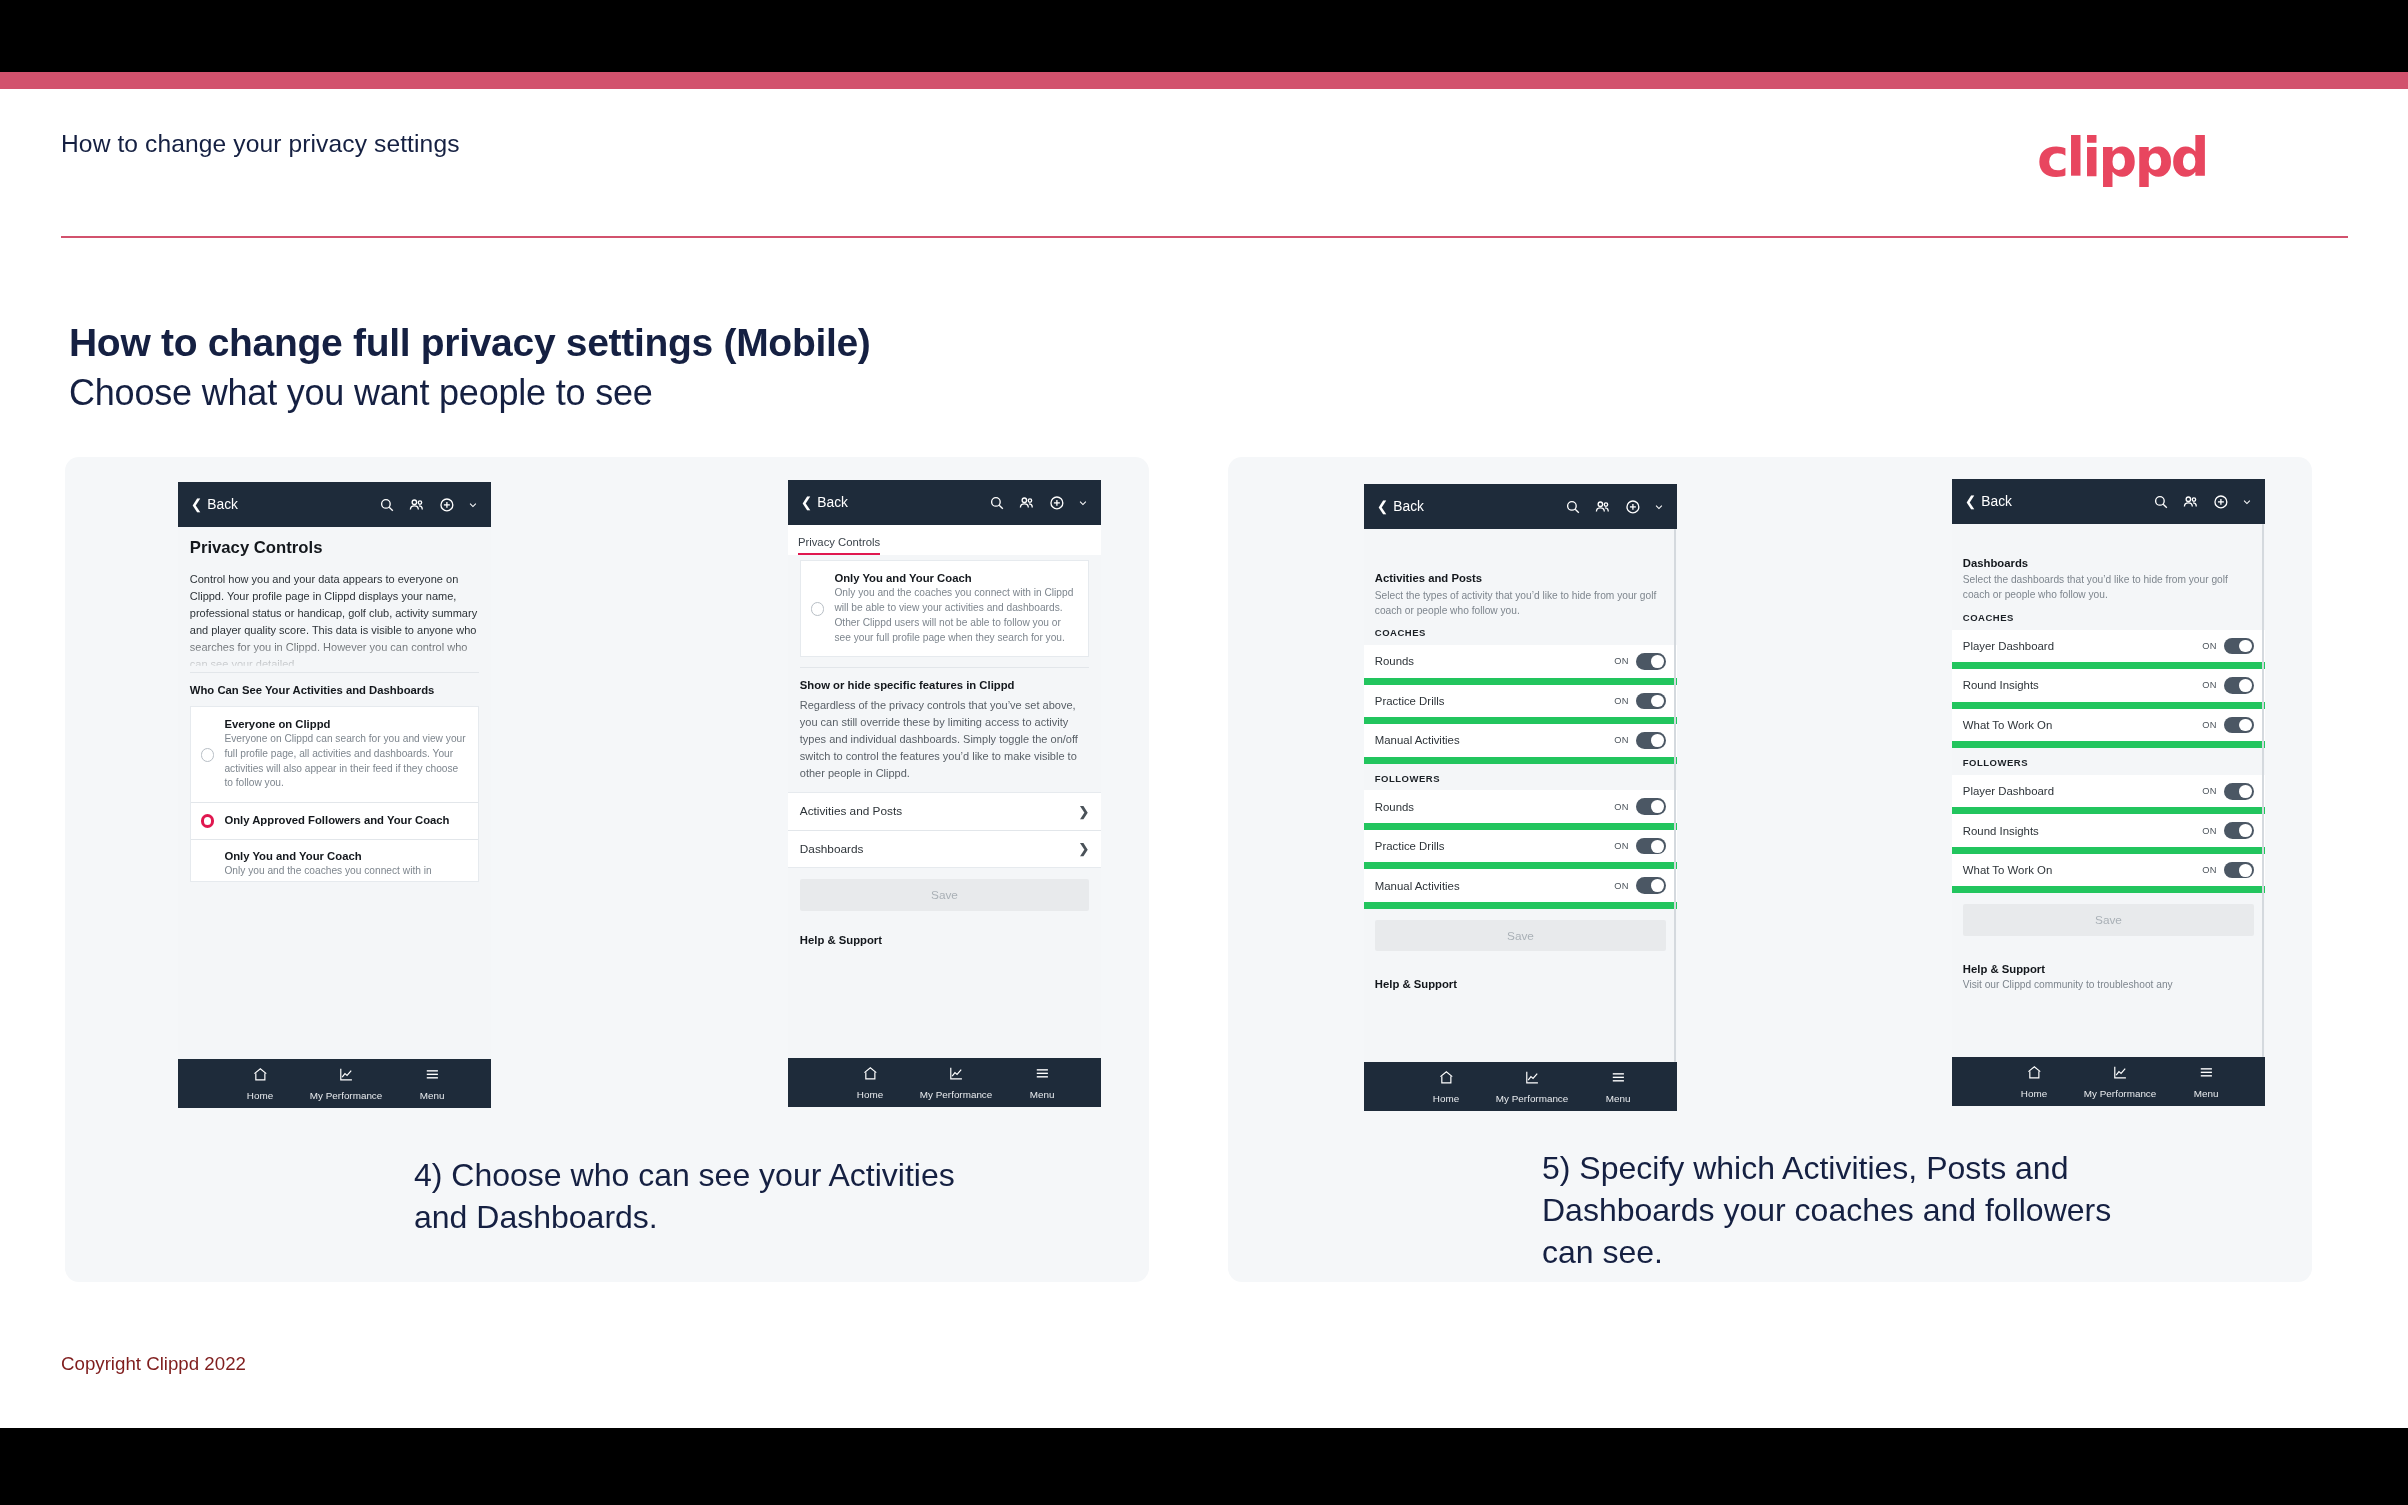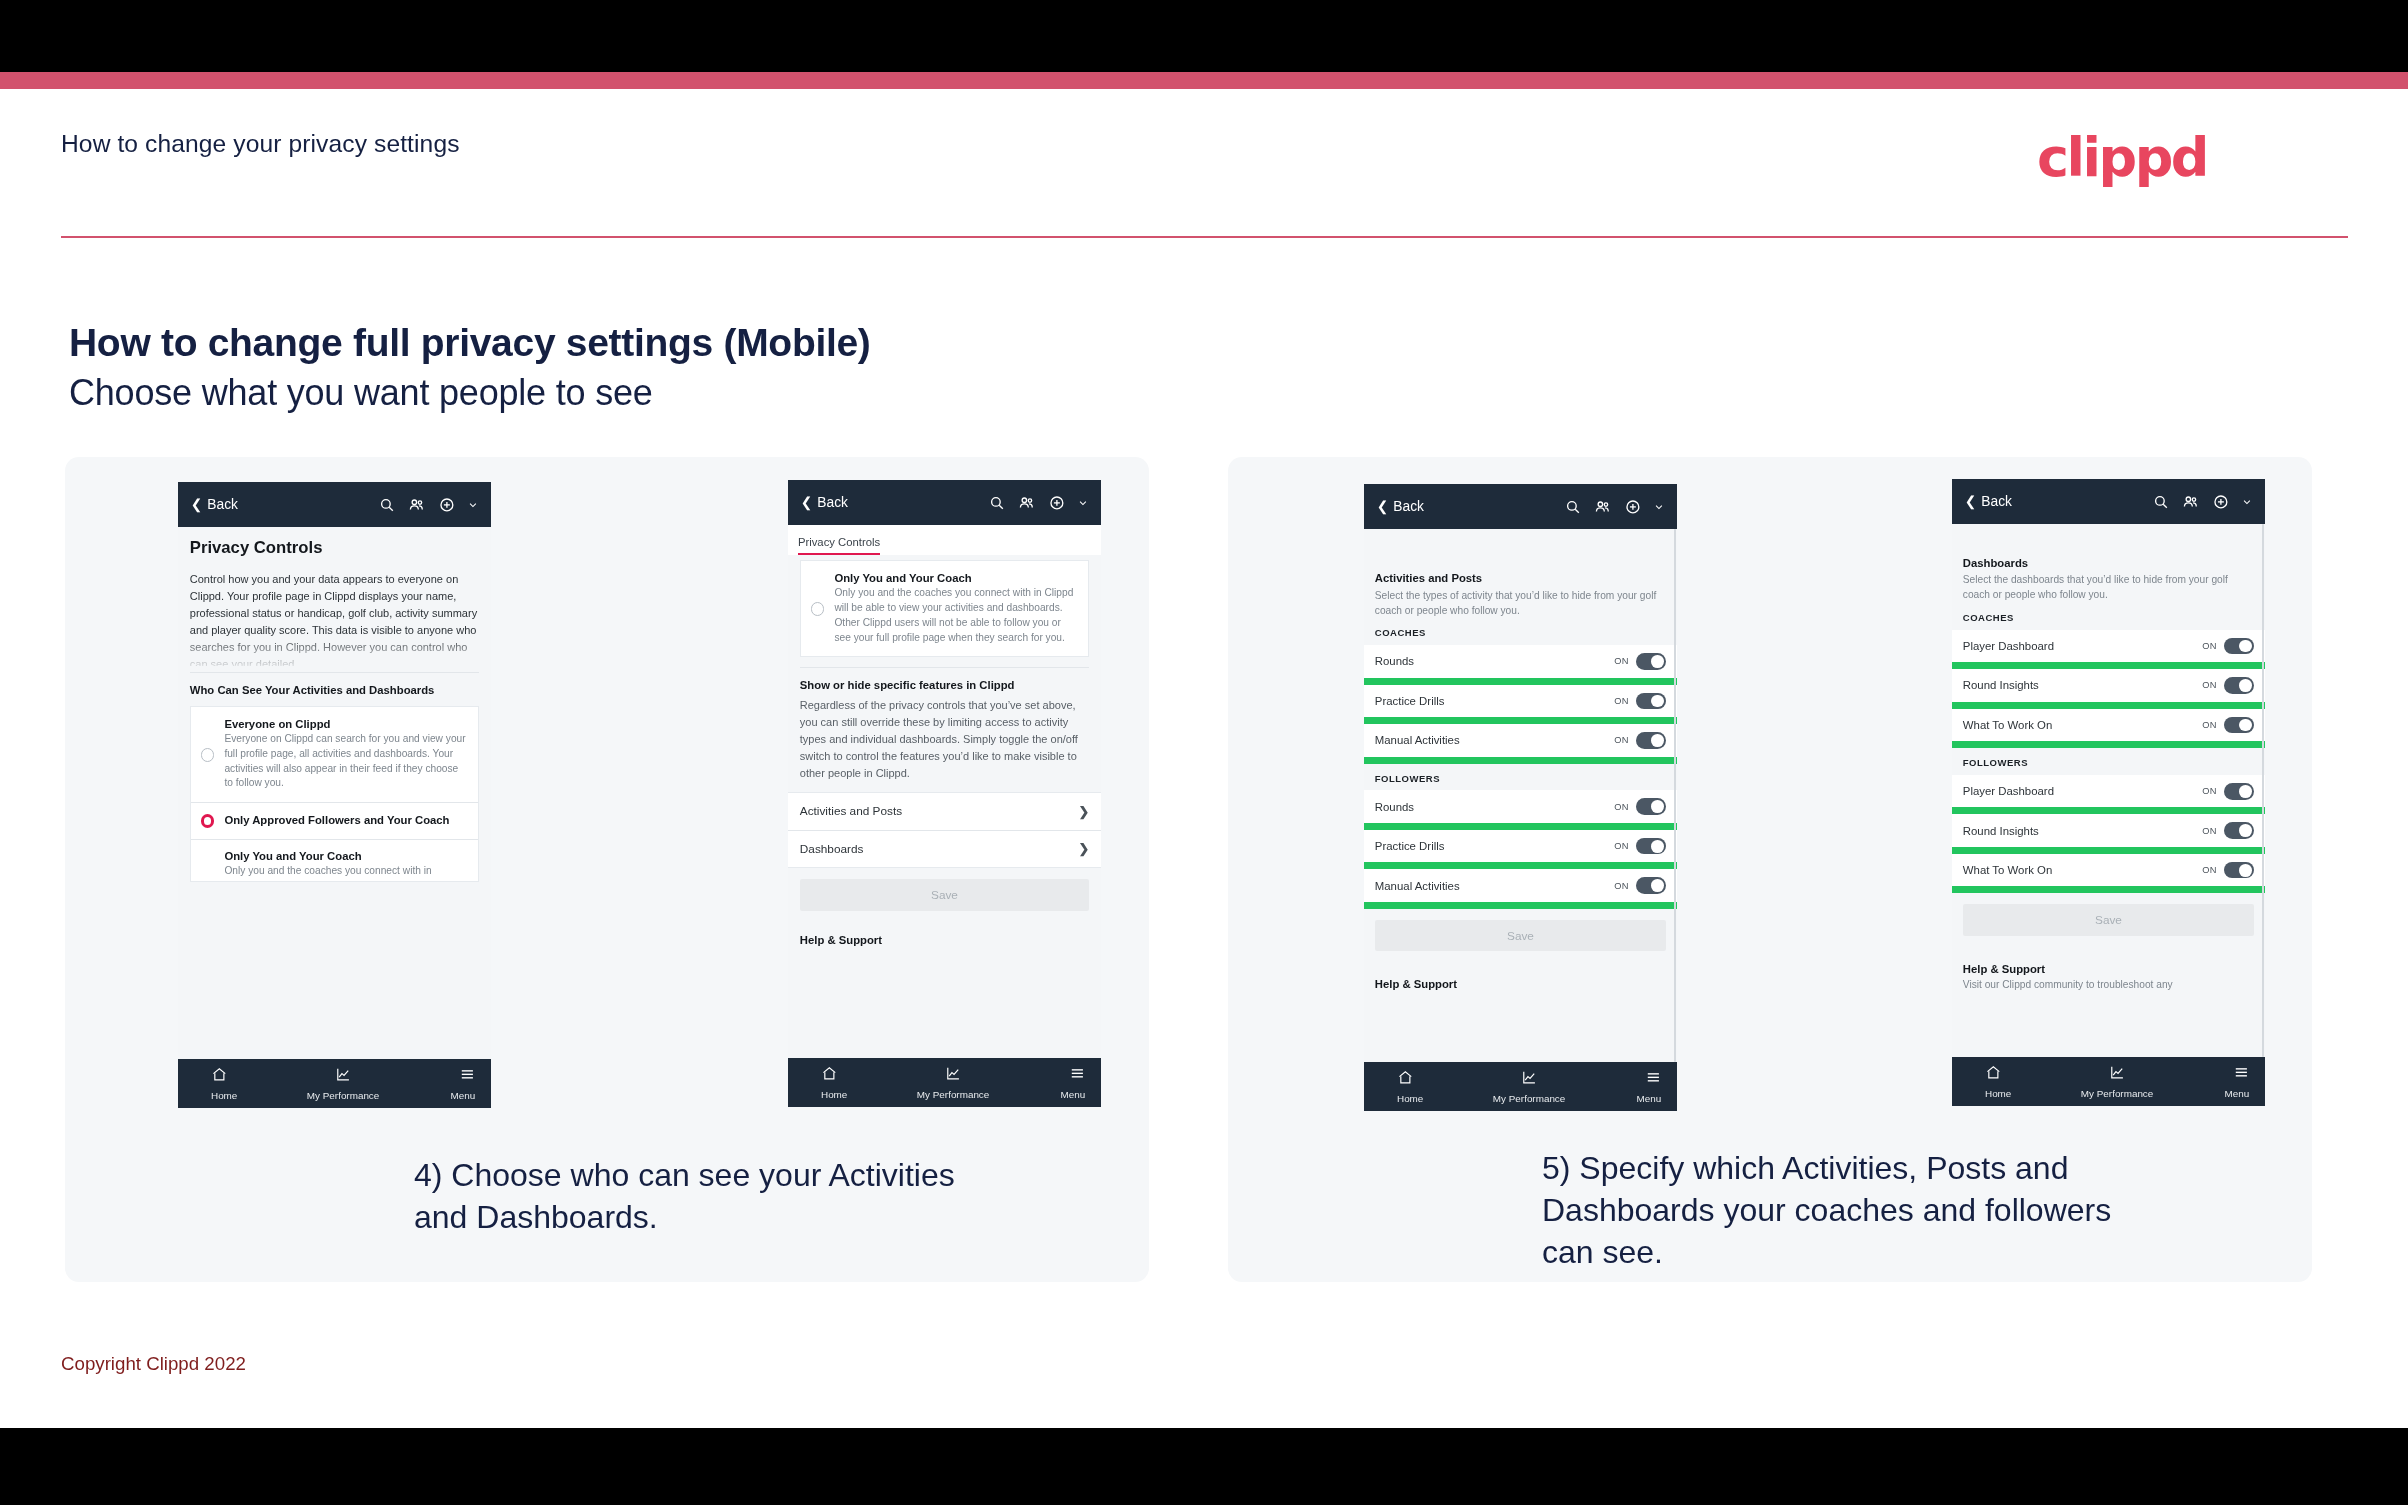--- a/index.html
+++ b/index.html
@@ -65,22 +65,22 @@
   .chev-l { font-size: 13.8px; line-height: 1; }
   .topbar .icons { margin-left: auto; display: flex; align-items: center; gap: 13.8px; }
   .ic { display: inline-flex; align-items: center; justify-content: center; }
   .ic svg { display: block; }
 
   .botbar {
     position: absolute; left: 0; bottom: 0; width: 100%; height: 49px;
     background: #1e2b3a; display: flex; align-items: center; color: #fff;
   }
   .nav-item { flex: 1; display: flex; flex-direction: column; align-items: center; gap: 3px; }
-  .nav-item.left  { align-items: flex-start; padding-left: 33px; }
-  .nav-item.right { align-items: flex-end;   padding-right: 15.8px; }
+  .nav-item.left  { align-items: center; padding-left: 33px; margin-left: 6px; }
+  .nav-item.right { align-items: center;   padding-right: 15.8px; }
   .nav-lbl { font-size: 9.9px; color: #e8ebee; }
 
   .screen { position: absolute; left: 0; right: 0; }
 
   
   .p-h1 { font-size: 16.7px; font-weight: 700; color: #13171c; }
   .p-body { font-size: 11px; line-height: 1.55; color: #2d3338; }
   .p-sec { font-size: 11.3px; font-weight: 700; color: #13171c; }
   .divider { height: 1px; background: #e2e6ea; }
 

